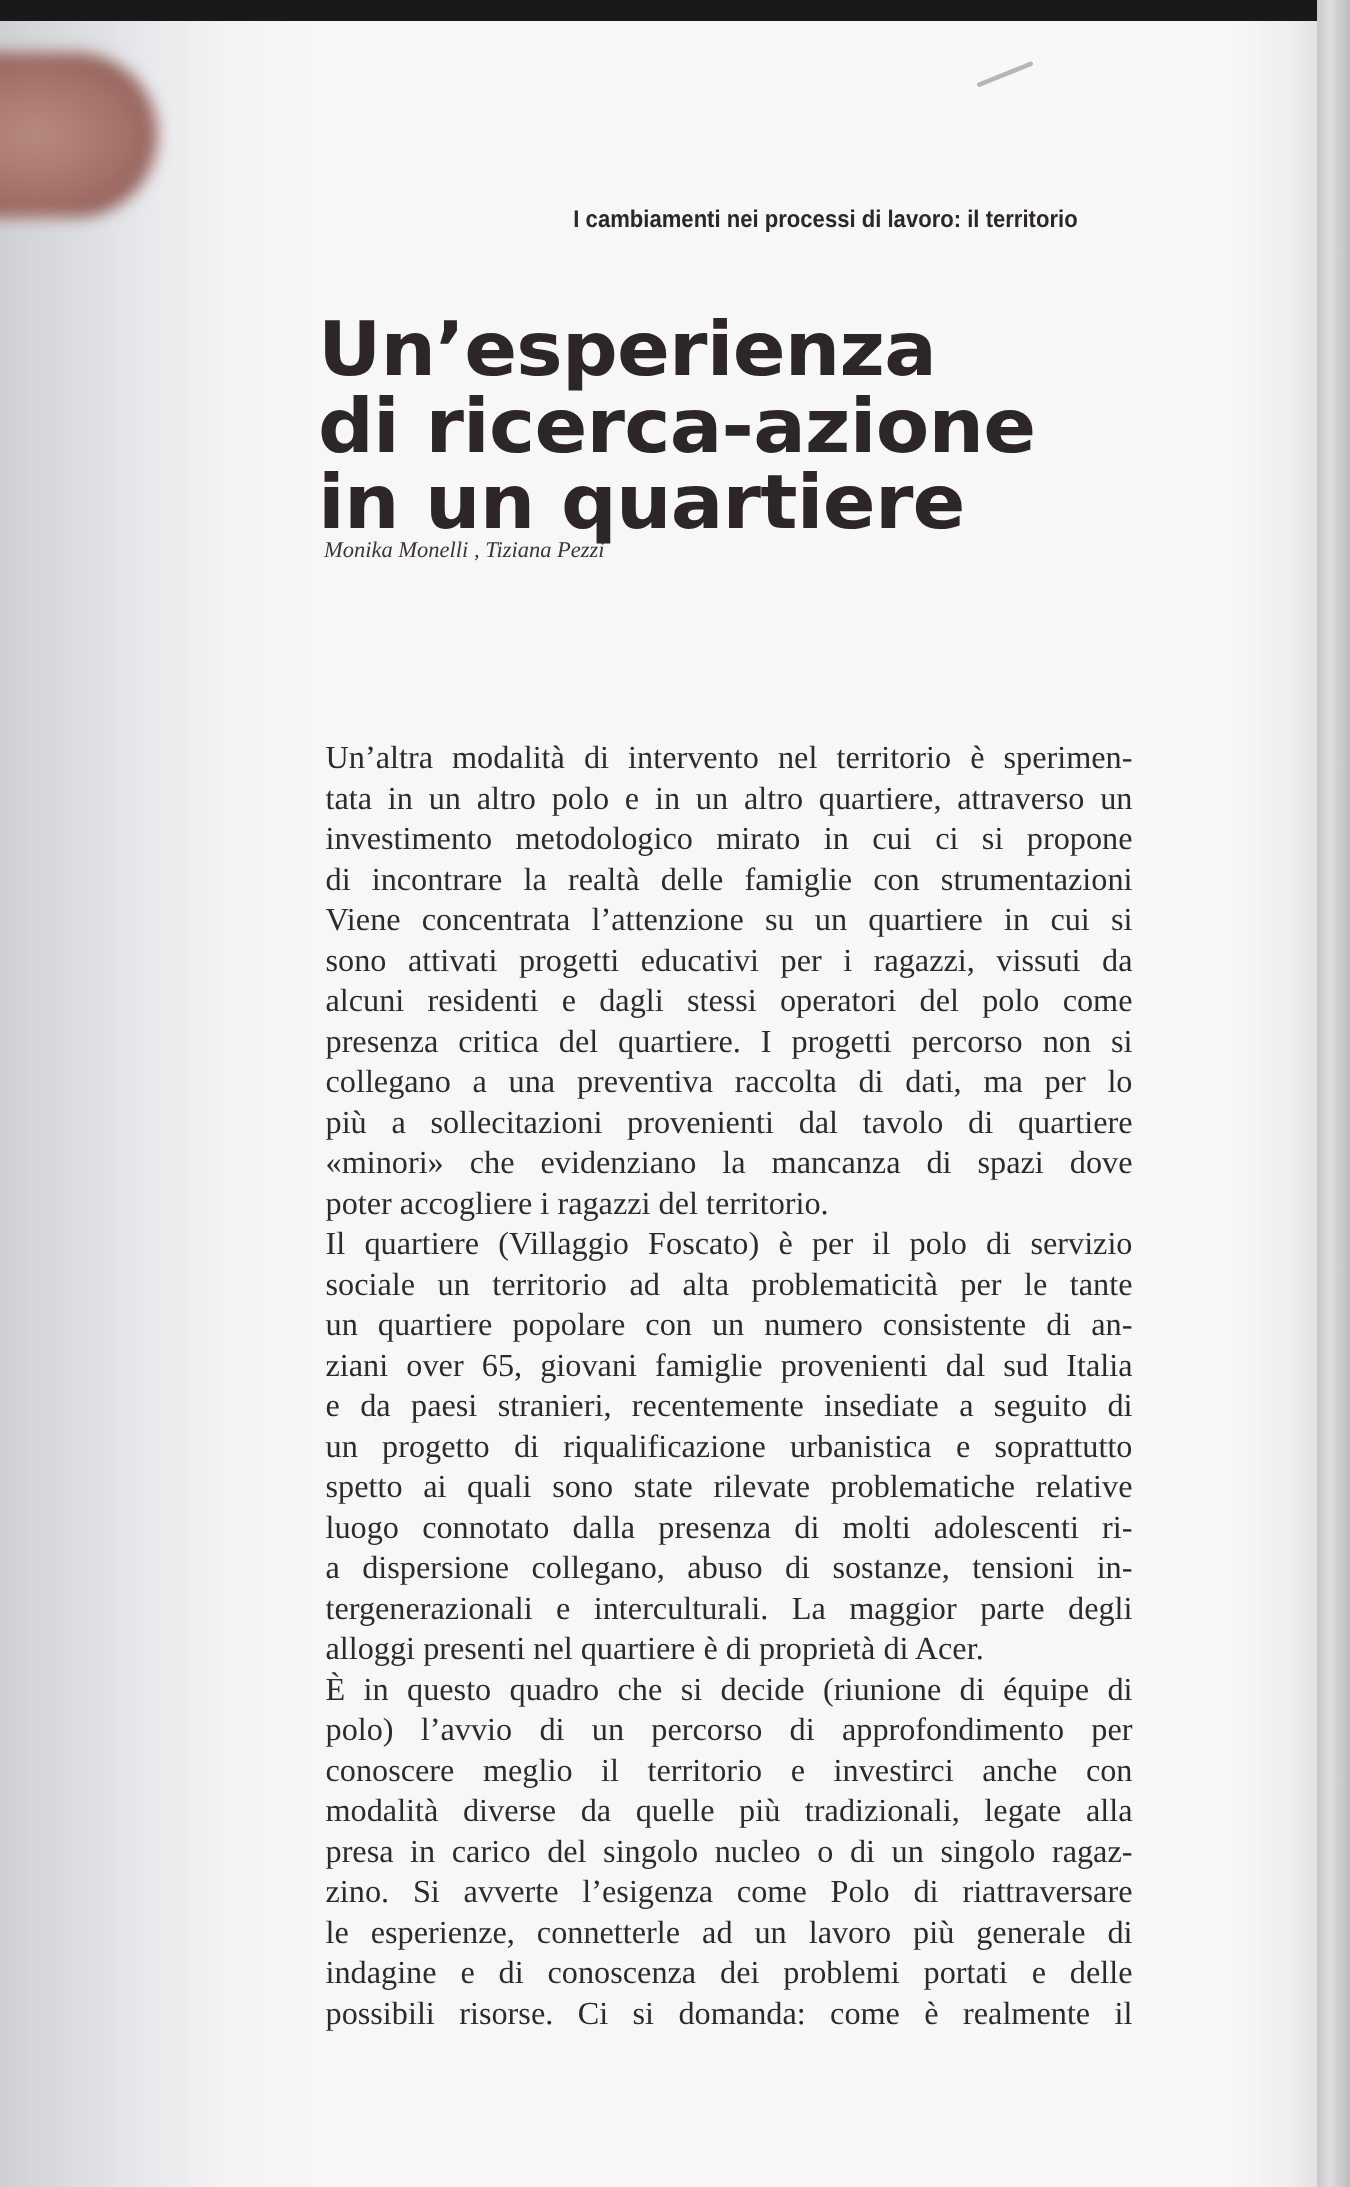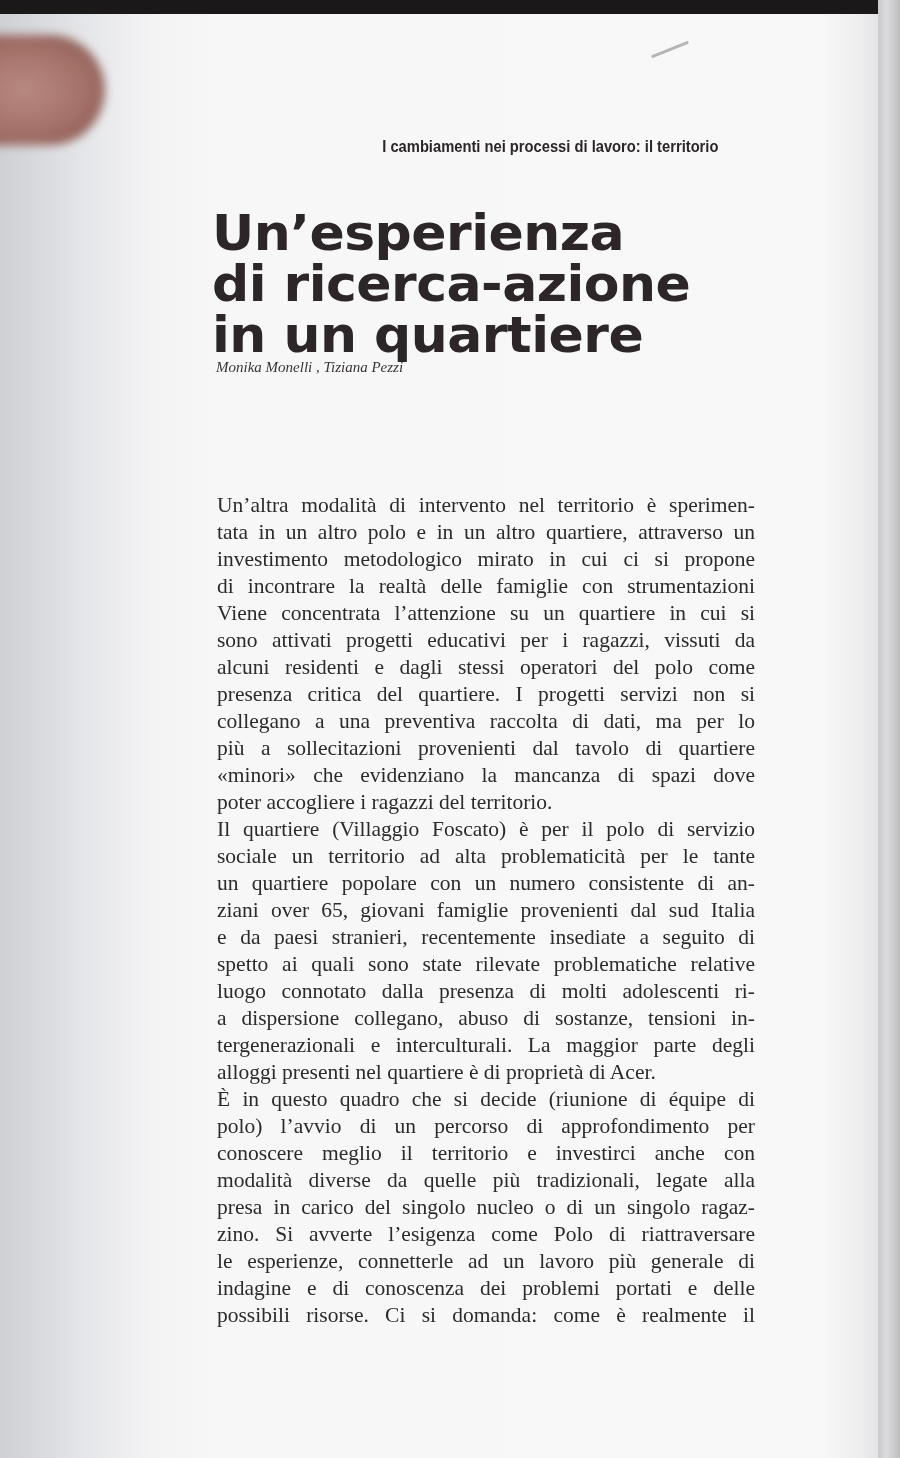--- a/index.html
+++ b/index.html
@@ -88,30 +88,31 @@
   <div class="authors">Monika Monelli , Tiziana Pezzi</div>
 
   <div class="body-text">
     <span class="line">Un’altra modalità di intervento nel territorio è sperimen-</span>
     <span class="line">tata in un altro polo e in un altro quartiere, attraverso un</span>
     <span class="line">investimento metodologico mirato in cui ci si propone</span>
     <span class="line">di incontrare la realtà delle famiglie con strumentazioni</span>
     <span class="line">Viene concentrata l’attenzione su un quartiere in cui si</span>
     <span class="line">sono attivati progetti educativi per i ragazzi, vissuti da</span>
     <span class="line">alcuni residenti e dagli stessi operatori del polo come</span>
-    <span class="line">presenza critica del quartiere. I progetti servizi non si</span>
+    <span class="line">presenza critica del quartiere. I progetti percorso non si</span>
     <span class="line">collegano a una preventiva raccolta di dati, ma per lo</span>
     <span class="line">più a sollecitazioni provenienti dal tavolo di quartiere</span>
     <span class="line">«minori» che evidenziano la mancanza di spazi dove</span>
     <span class="line last">poter accogliere i ragazzi del territorio.</span>
     <span class="line">Il quartiere (Villaggio Foscato) è per il polo di servizio</span>
     <span class="line">sociale un territorio ad alta problematicità per le tante</span>
     <span class="line">un quartiere popolare con un numero consistente di an-</span>
     <span class="line">ziani over 65, giovani famiglie provenienti dal sud Italia</span>
     <span class="line">e da paesi stranieri, recentemente insediate a seguito di</span>
+    <span class="line">un progetto di riqualificazione urbanistica e soprattutto</span>
     <span class="line">spetto ai quali sono state rilevate problematiche relative</span>
     <span class="line">luogo connotato dalla presenza di molti adolescenti ri-</span>
     <span class="line">a dispersione collegano, abuso di sostanze, tensioni in-</span>
     <span class="line">tergenerazionali e interculturali. La maggior parte degli</span>
     <span class="line last">alloggi presenti nel quartiere è di proprietà di Acer.</span>
     <span class="line">È in questo quadro che si decide (riunione di équipe di</span>
     <span class="line">polo) l’avvio di un percorso di approfondimento per</span>
     <span class="line">conoscere meglio il territorio e investirci anche con</span>
     <span class="line">modalità diverse da quelle più tradizionali, legate alla</span>
     <span class="line">presa in carico del singolo nucleo o di un singolo ragaz-</span>

